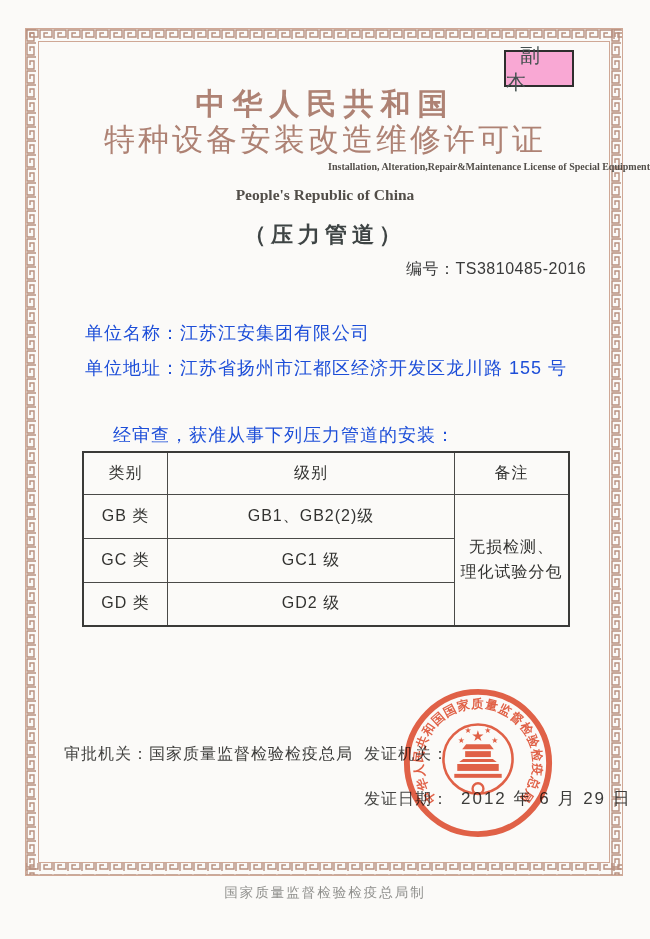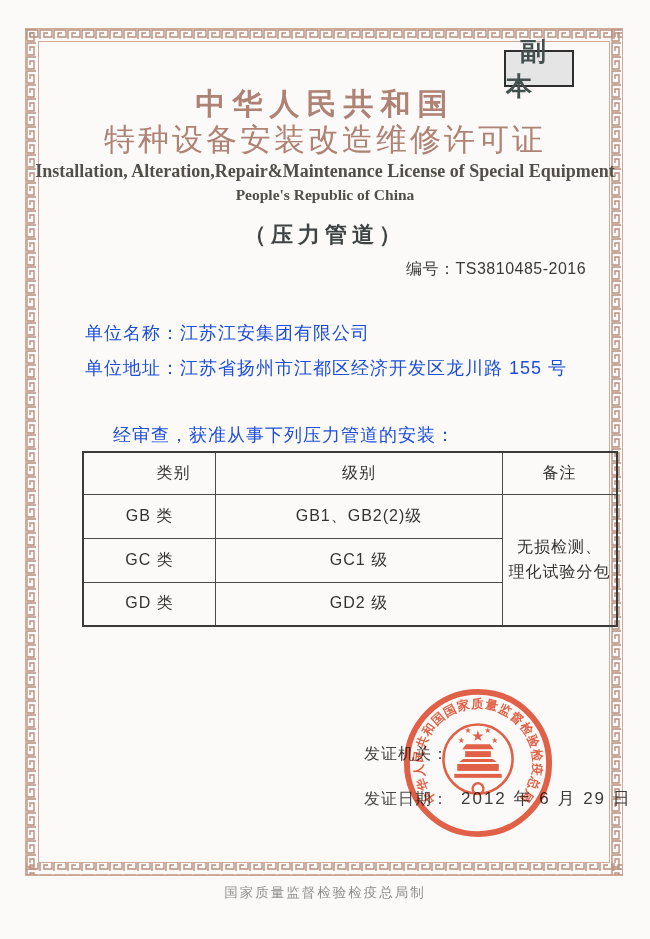--- a/index.html
+++ b/index.html
@@ -20,29 +20,29 @@
   .centered{left:0;width:650px;text-align:center;}
 
   
   .frame-svg{left:25px;top:28px;}
 
   
   .copy-badge{
     left:504px;top:50px;width:66px;height:33px;
     border:2px solid #2e2e2e;
     display:flex;align-items:center;justify-content:center;
-    font-size:26px;font-weight:bold;color:#44504f;
+    font-size:20px;font-weight:normal;color:#44504f;
     letter-spacing:14px;text-indent:14px;
-    background:#e5e5e5;
+    background:#f9a8d4;
   }
 
   .title-cn-1{top:84px;font-size:30px;font-weight:bold;letter-spacing:7px;color:#ae8274;}
   .title-cn-2{top:119px;font-size:31px;font-weight:normal;letter-spacing:3px;color:#ae8274;}
   .title-en{font-family:"Liberation Serif","DejaVu Serif",serif;font-weight:bold;color:#524e49;}
-  .title-en-1{top:161px;font-size:18px;}
+  .title-en-1{top:161px;font-size:10px;text-align:right;}
   .title-en-2{top:186px;font-size:15.5px;}
   .subtitle{top:220px;font-size:22px;font-weight:600;letter-spacing:5px;color:#3e4444;}
 
   .license-no{left:406px;top:259px;font-size:16px;color:#3a3a3a;letter-spacing:.5px;}
 
   .field-line{font-size:18px;color:#1d4ed8;letter-spacing:1px;}
   .unit-name{left:85px;top:321px;}
   .unit-addr{left:85px;top:356px;}
   .intro{left:113px;top:423px;}
 
@@ -52,21 +52,21 @@
     font-size:16px;color:#333331;
     table-layout:fixed;
   }
   table.scope td,table.scope th{
     border:1px solid #4a4a48;
     text-align:center;vertical-align:middle;
     font-weight:normal;letter-spacing:1px;
     padding:0;
   }
   table.scope{border:2px solid #3a3a38;}
-  table.scope .c1{width:83px;padding-left:48px;}
+  table.scope .c1{width:83px;}
   table.scope .c2{width:286px;}
   table.scope .c3{width:113px;}
   table.scope .hrow{height:42px;}
   table.scope .drow{height:44px;}
   td.remark{text-align:left;padding-left:9px;line-height:1.55;letter-spacing:1px;}
 
   .bottom-field{font-size:16px;color:#454543;letter-spacing:1px;}
   .bf-val{color:#3c3c3a;}
   .date-val{font-size:17px;letter-spacing:2px;margin-left:4px;}
   .approve-row{left:64px;top:744px;}
@@ -145,20 +145,23 @@
       <td>GC 类</td>
       <td>GC1 级</td>
     </tr>
     <tr class="drow">
       <td>GD 类</td>
       <td>GD2 级</td>
     </tr>
   </tbody>
     </table>
 
+  <div class="abs bottom-field approve-row">
+    <span>审批机关：</span><span class="bf-val">国家质量监督检验检疫总局</span>
+  </div>
   <div class="abs bottom-field issue-org-row">
     <span>发证机关：</span>
   </div>
   <div class="abs bottom-field issue-date-row">
     <span>发证日期：</span><span class="bf-val date-val">2012 年 6 月 29 日</span>
   </div>
 
   <svg class="abs seal" width="158" height="158" viewBox="0 0 160 160">
     <g fill="#e25539" stroke="#e25539">
       <circle cx="80" cy="80" r="72" fill="none" stroke-width="6"></circle>

